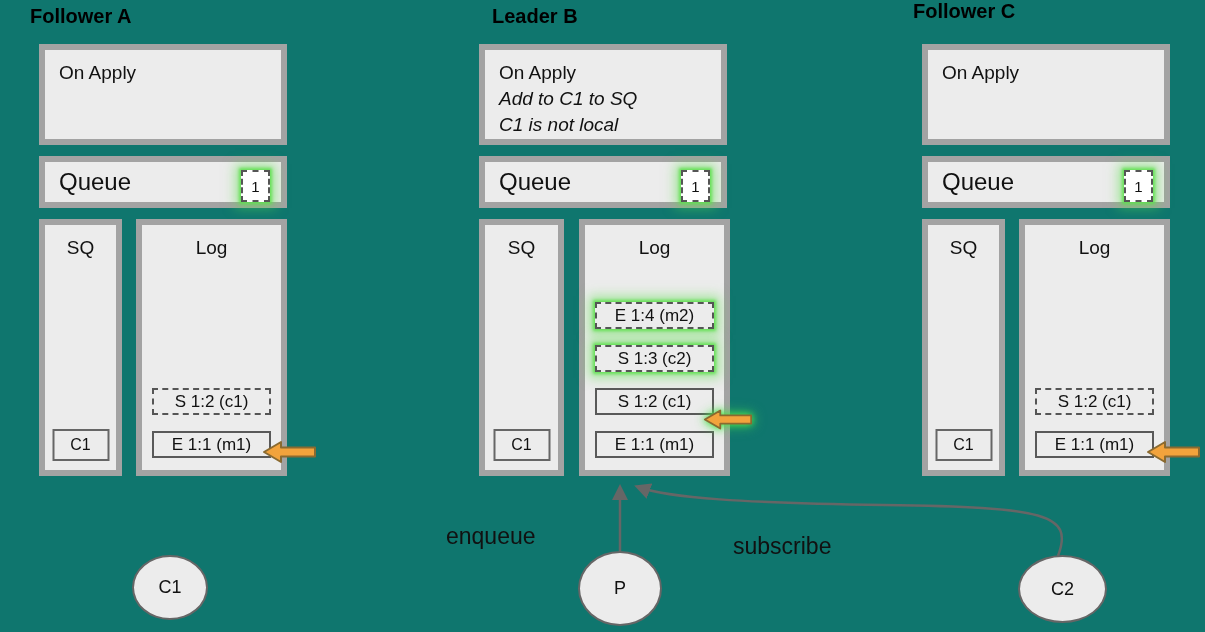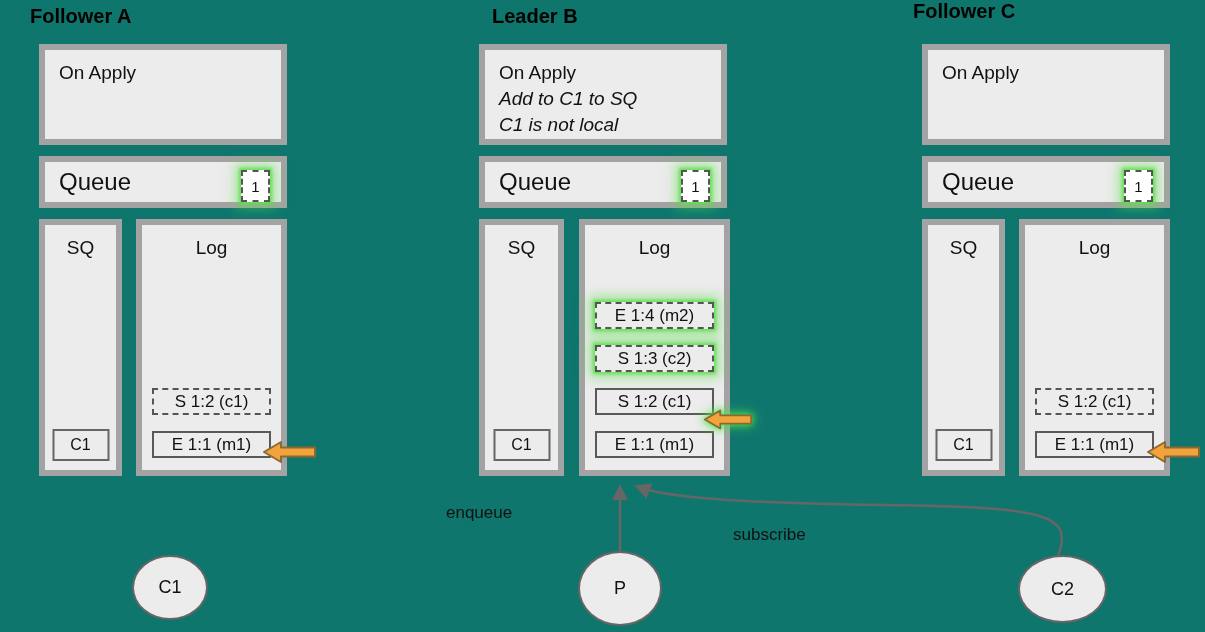--- a/index.html
+++ b/index.html
@@ -33,21 +33,21 @@
   }
   .log-entry[data-border="dashed"]{border-style:dashed;border-color:#555;}
   .pointer-arrow{position:absolute;overflow:visible;}
   .pointer-arrow[data-glow="true"]{
     filter:drop-shadow(0 0 3px rgba(77,224,77,0.95)) drop-shadow(0 0 6px rgba(77,224,77,0.7));
   }
   .actor{
     position:absolute;box-sizing:border-box;border:2px solid #666;border-radius:50%;
     background:#ececec;display:flex;align-items:center;justify-content:center;font-size:18px;
   }
-  .edge-label{position:absolute;font-size:17px;white-space:nowrap;}
+  .edge-label{position:absolute;font-size:23px;white-space:nowrap;margin-top:20px;}
   .connectors{position:absolute;left:0;top:0;pointer-events:none;}
 </style>
 </head>
 <body>
 
 <div class="canvas">
 
   <div class="node-title" style="left:30px;top:5px">Follower A</div>
 
   <div class="box on-apply" style="left:7px;top:44px;width:248px;height:101px">
@@ -140,21 +140,21 @@
     <defs>
       <marker id="ah" viewBox="0 0 10 10" refX="7.5" refY="5" markerWidth="6.5" markerHeight="6.5" orient="auto">
         <path d="M 0 0 L 10 5 L 0 10 z" fill="#666"></path>
       </marker>
     </defs>
     <path d="M 620 551 L 620 488" stroke="#666" stroke-width="2.5" fill="none" marker-end="url(#ah)"></path>
     <path d="M 1058 556 C 1074 514 1046 507 884 505 C 744 503 668 498 638 487" stroke="#666" stroke-width="2.5" fill="none" marker-end="url(#ah)"></path>
   </svg>
 
   <div class="edge-label" style="left:446px;top:503px">enqueue</div>
-  <div class="edge-label" style="left:733px;top:525px">subscribe</div>
+  <div class="edge-label" style="left:733px;top:513px">subscribe</div>
 
   <div class="actor" style="left:132px;top:555px;width:76px;height:65px">
     <span>C1</span>
   </div>
   <div class="actor" style="left:578px;top:551px;width:84px;height:75px">
     <span>P</span>
   </div>
   <div class="actor" style="left:1018px;top:555px;width:89px;height:68px">
     <span>C2</span>
   </div>

